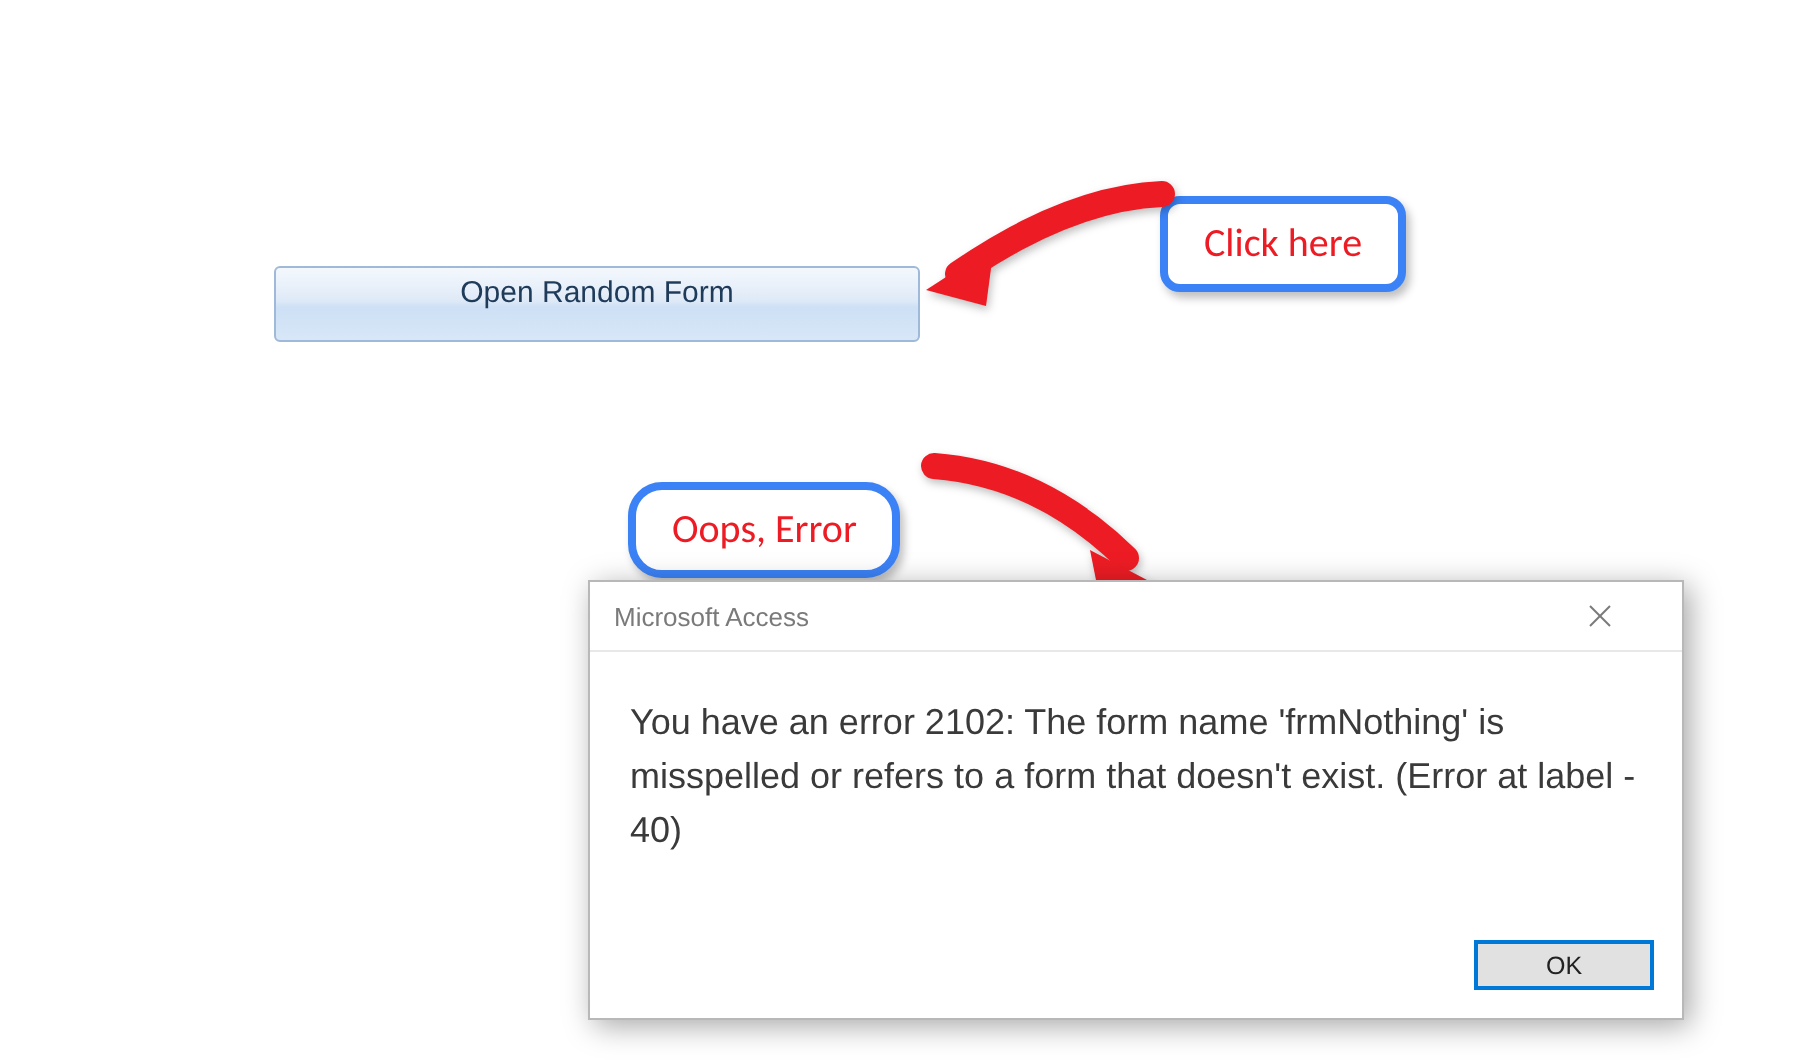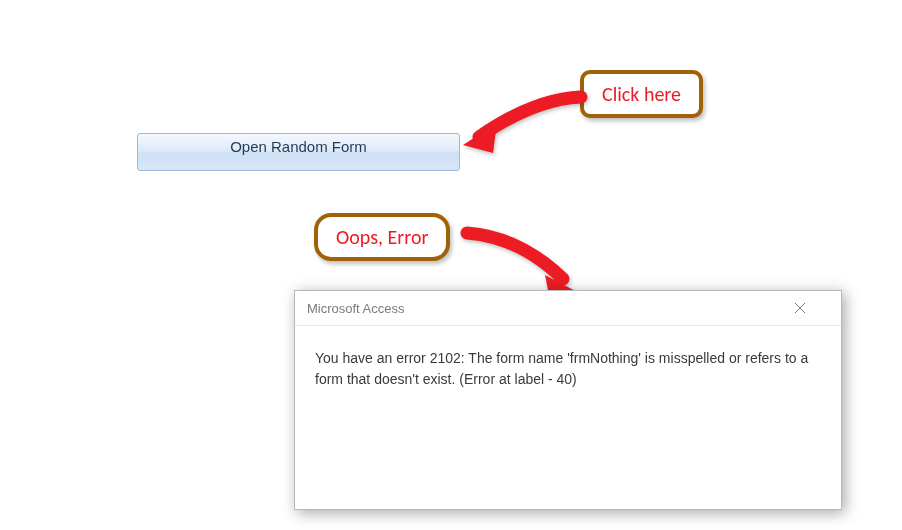--- a/index.html
+++ b/index.html
@@ -28,31 +28,32 @@
     font-size: 15px;
     text-align: center;
     line-height: 25px;
     cursor: pointer;
   }
 
   
   .callout {
     position: absolute;
     box-sizing: border-box;
-    border: 4px solid #a16207;
+    border: 4px solid #3b82f6;
     border-radius: 10px;
     background: #ffffff;
     color: #ed1c24;
     font-family: "Segoe UI", Calibri, sans-serif;
     font-size: 20px;
     line-height: 1;
     padding: 10px 18px;
     text-align: center;
     white-space: nowrap;
     box-shadow: 2px 3px 4px rgba(0,0,0,.25);
+    margin-top: 28px;
   }
   #callout-click { left: 580px; top: 70px;  }
   #callout-error { left: 314px; top: 213px; border-radius: 17px; }
 
   
   .arrow {
     position: absolute;
     pointer-events: none;
     filter: drop-shadow(1px 2px 2px rgba(0,0,0,.25));
   }
@@ -85,21 +86,21 @@
     width: 44px;
     height: 30px;
     display: flex;
     align-items: center;
     justify-content: center;
     cursor: pointer;
   }
   .dialog-close svg { stroke: #7a7a7a; stroke-width: 1; }
   .dialog-body {
     padding: 22px 20px 0 20px;
-    font-size: 14px;
+    font-size: 18px;
     color: #3a3a3a;
     line-height: 1.5;
   }
   .dialog-buttons {
     position: absolute;
     right: 14px;
     bottom: 14px;
   }
   .win-btn {
     width: 90px;
@@ -137,13 +138,16 @@
   <div class="dialog-titlebar">
     <span class="dialog-title">Microsoft Access</span>
     <span class="dialog-close">
       <svg width="12" height="12" viewBox="0 0 12 12">
         <line x1="1" y1="1" x2="11" y2="11"></line>
         <line x1="11" y1="1" x2="1" y2="11"></line>
       </svg>
     </span>
   </div>
   <div class="dialog-body">You have an error 2102: The form name 'frmNothing' is misspelled or refers to a form that doesn't exist. (Error at label - 40)</div>
+  <div class="dialog-buttons">
+    <button class="win-btn">OK</button>
+  </div>
 </div>
 
 </body></html>

